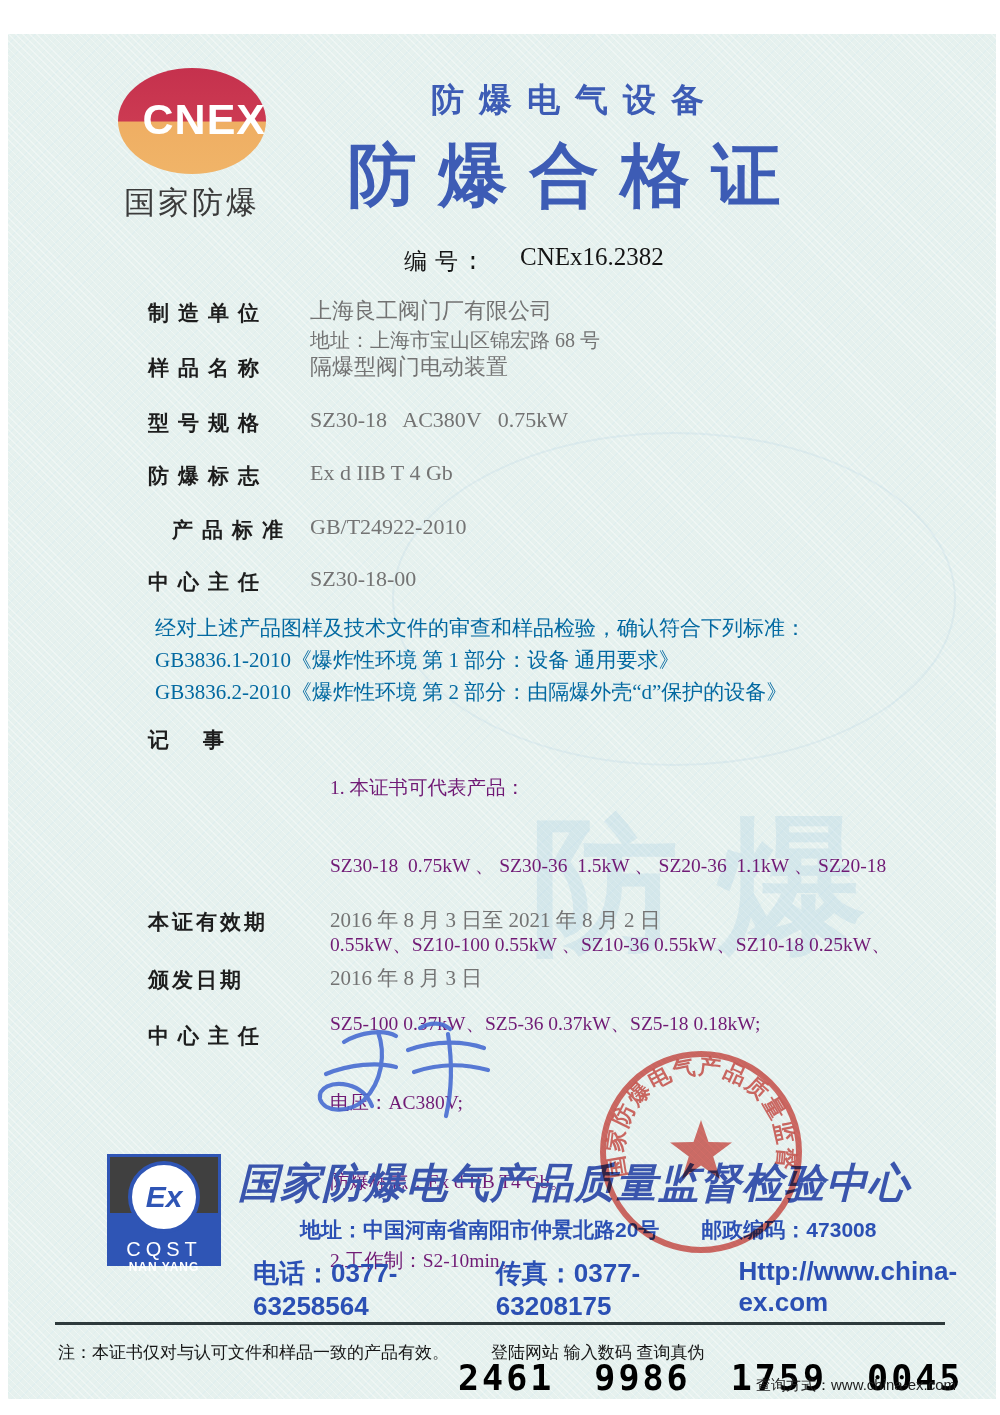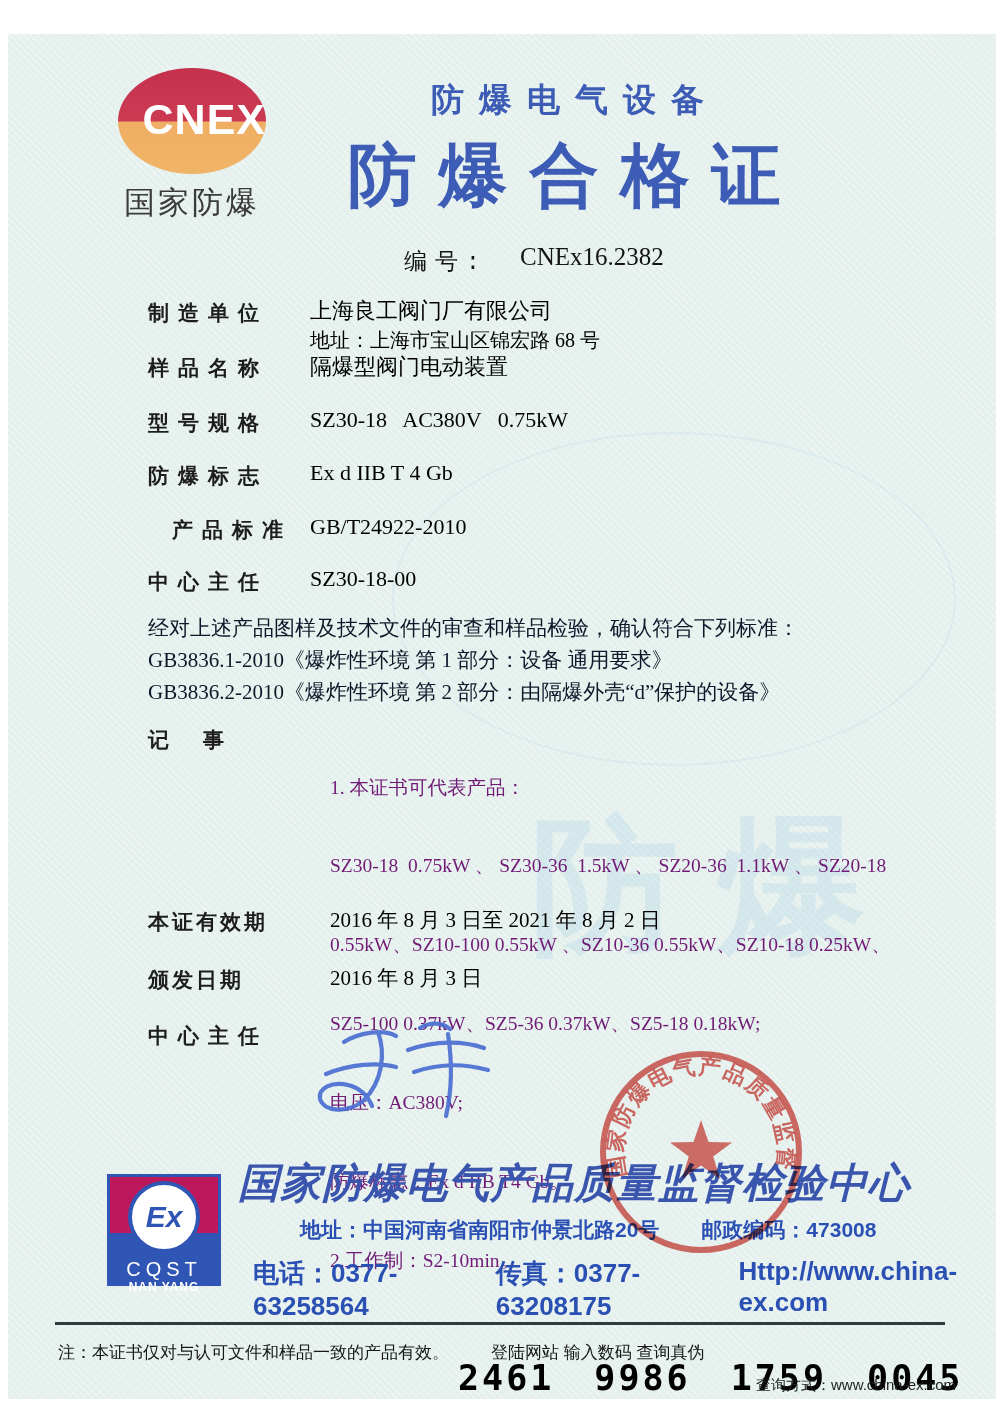--- a/index.html
+++ b/index.html
@@ -48,42 +48,42 @@
   .certno-value{
     left:520px;top:243px;font-family:"Liberation Serif",serif;
     font-size:25px;color:#141414;z-index:2;
   }
   
   .flabel{
     left:148px;font-size:21px;color:#1d1d1d;font-weight:600;
     letter-spacing:9px;z-index:2;
   }
   .fvalue{
-    left:310px;font-family:"Liberation Serif",serif;font-size:22px;color:#000000;
+    left:310px;font-family:"Liberation Serif",serif;font-size:22px;color:#737373;
     white-space:pre-wrap;z-index:2;
   }
   .standards{
-    left:148px;top:612px;width:740px;font-family:"Liberation Serif",serif;
-    font-size:21px;color:#0f172a;line-height:32px;z-index:2;
+    left:155px;top:612px;width:740px;font-family:"Liberation Serif",serif;
+    font-size:21px;color:#0369a1;line-height:32px;z-index:2;
   }
   .notes-label{left:148px;top:726px;}
   .notes-body{
     left:330px;top:722px;width:580px;font-family:"Liberation Serif",serif;
     font-size:19.5px;color:#701a75;line-height:26.3px;white-space:pre-wrap;z-index:2;
   }
   .sig-wrap{left:298px;top:1012px;width:215px;height:128px;z-index:3;}
   
   .stamp{
     left:598px;top:1049px;width:206px;height:206px;z-index:6;
     mix-blend-mode:multiply;opacity:.88;
   }
   
   .badge{
-    left:107px;top:1154px;width:114px;height:112px;background:#be185d;
-    border:3px solid #2f55b5;box-sizing:border-box;z-index:4;margin-top:20px;
+    left:107px;top:1154px;width:114px;height:112px;background:#404040;
+    border:3px solid #2f55b5;box-sizing:border-box;z-index:4;
   }
   .badge-band{
     position:absolute;left:0;right:0;bottom:0;height:50px;background:#2f55b5;z-index:1;
   }
   .badge-circle{
     position:absolute;left:50%;top:4px;transform:translateX(-50%);
     width:64px;height:64px;border-radius:50%;border:4px solid #2f55b5;
     background:#ffffff;z-index:2;display:flex;align-items:center;justify-content:center;
   }
   .badge-ex{color:#2f55b5;font-weight:700;font-style:italic;font-size:30px;}

